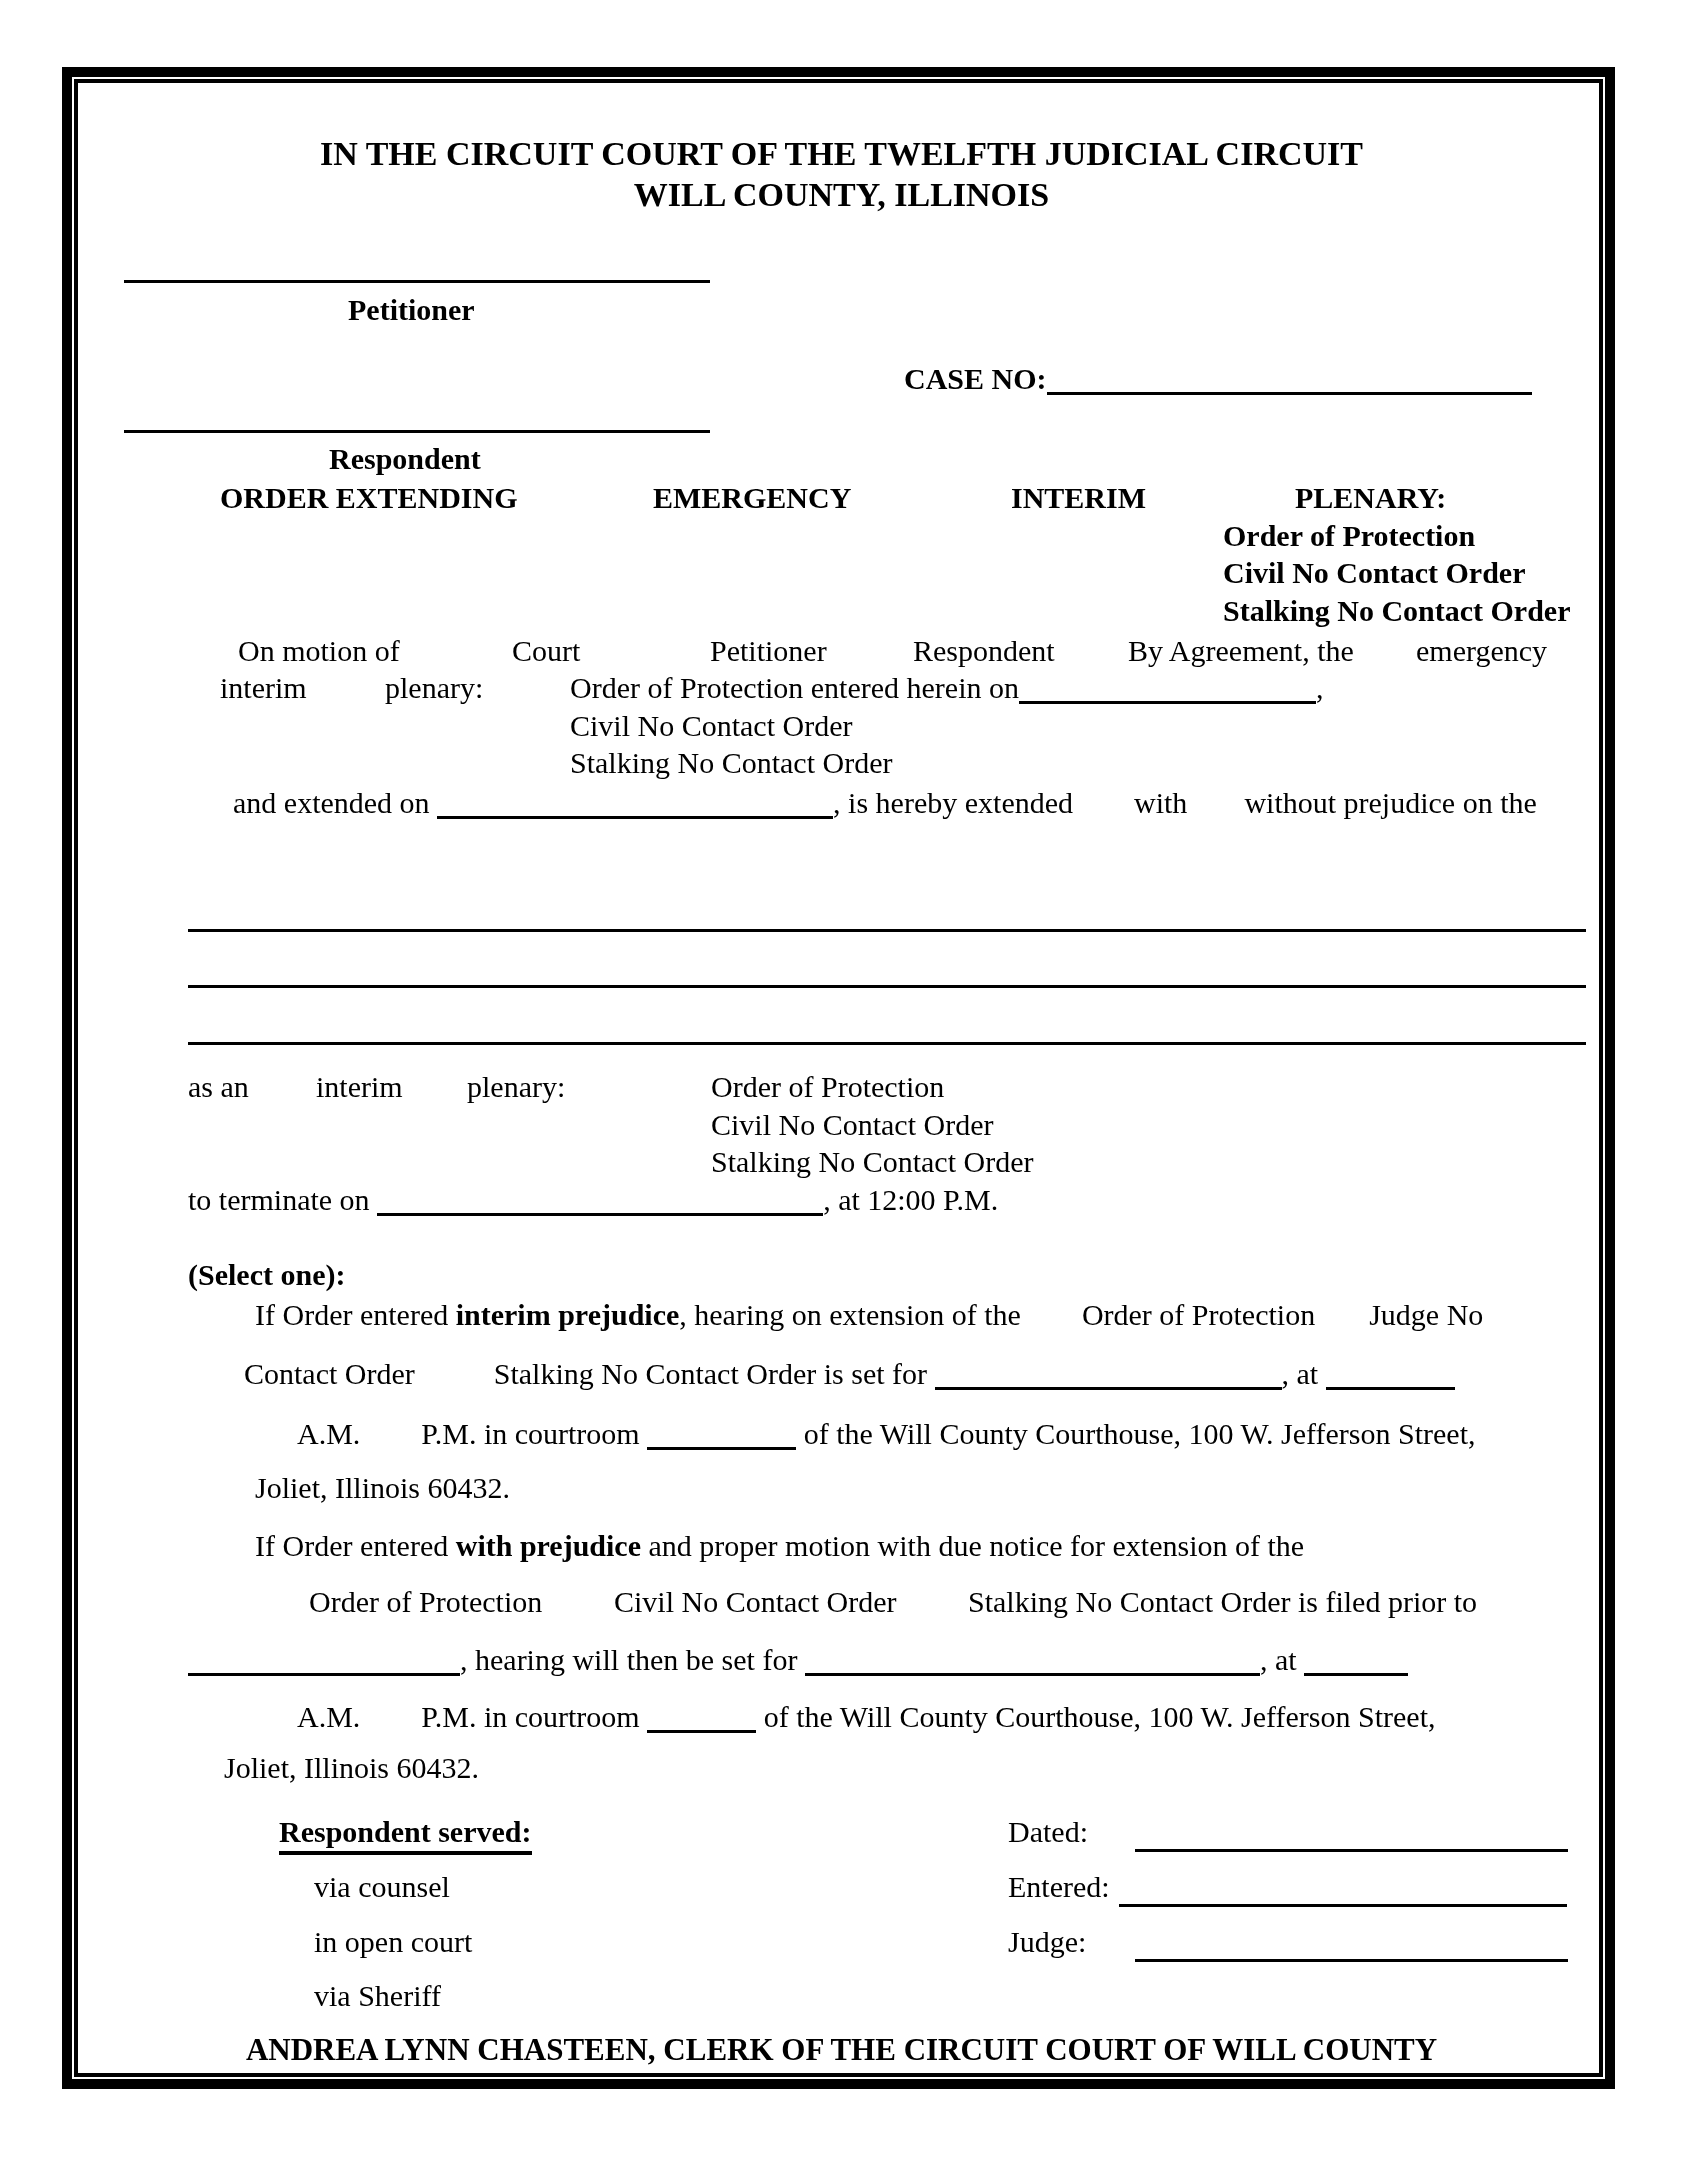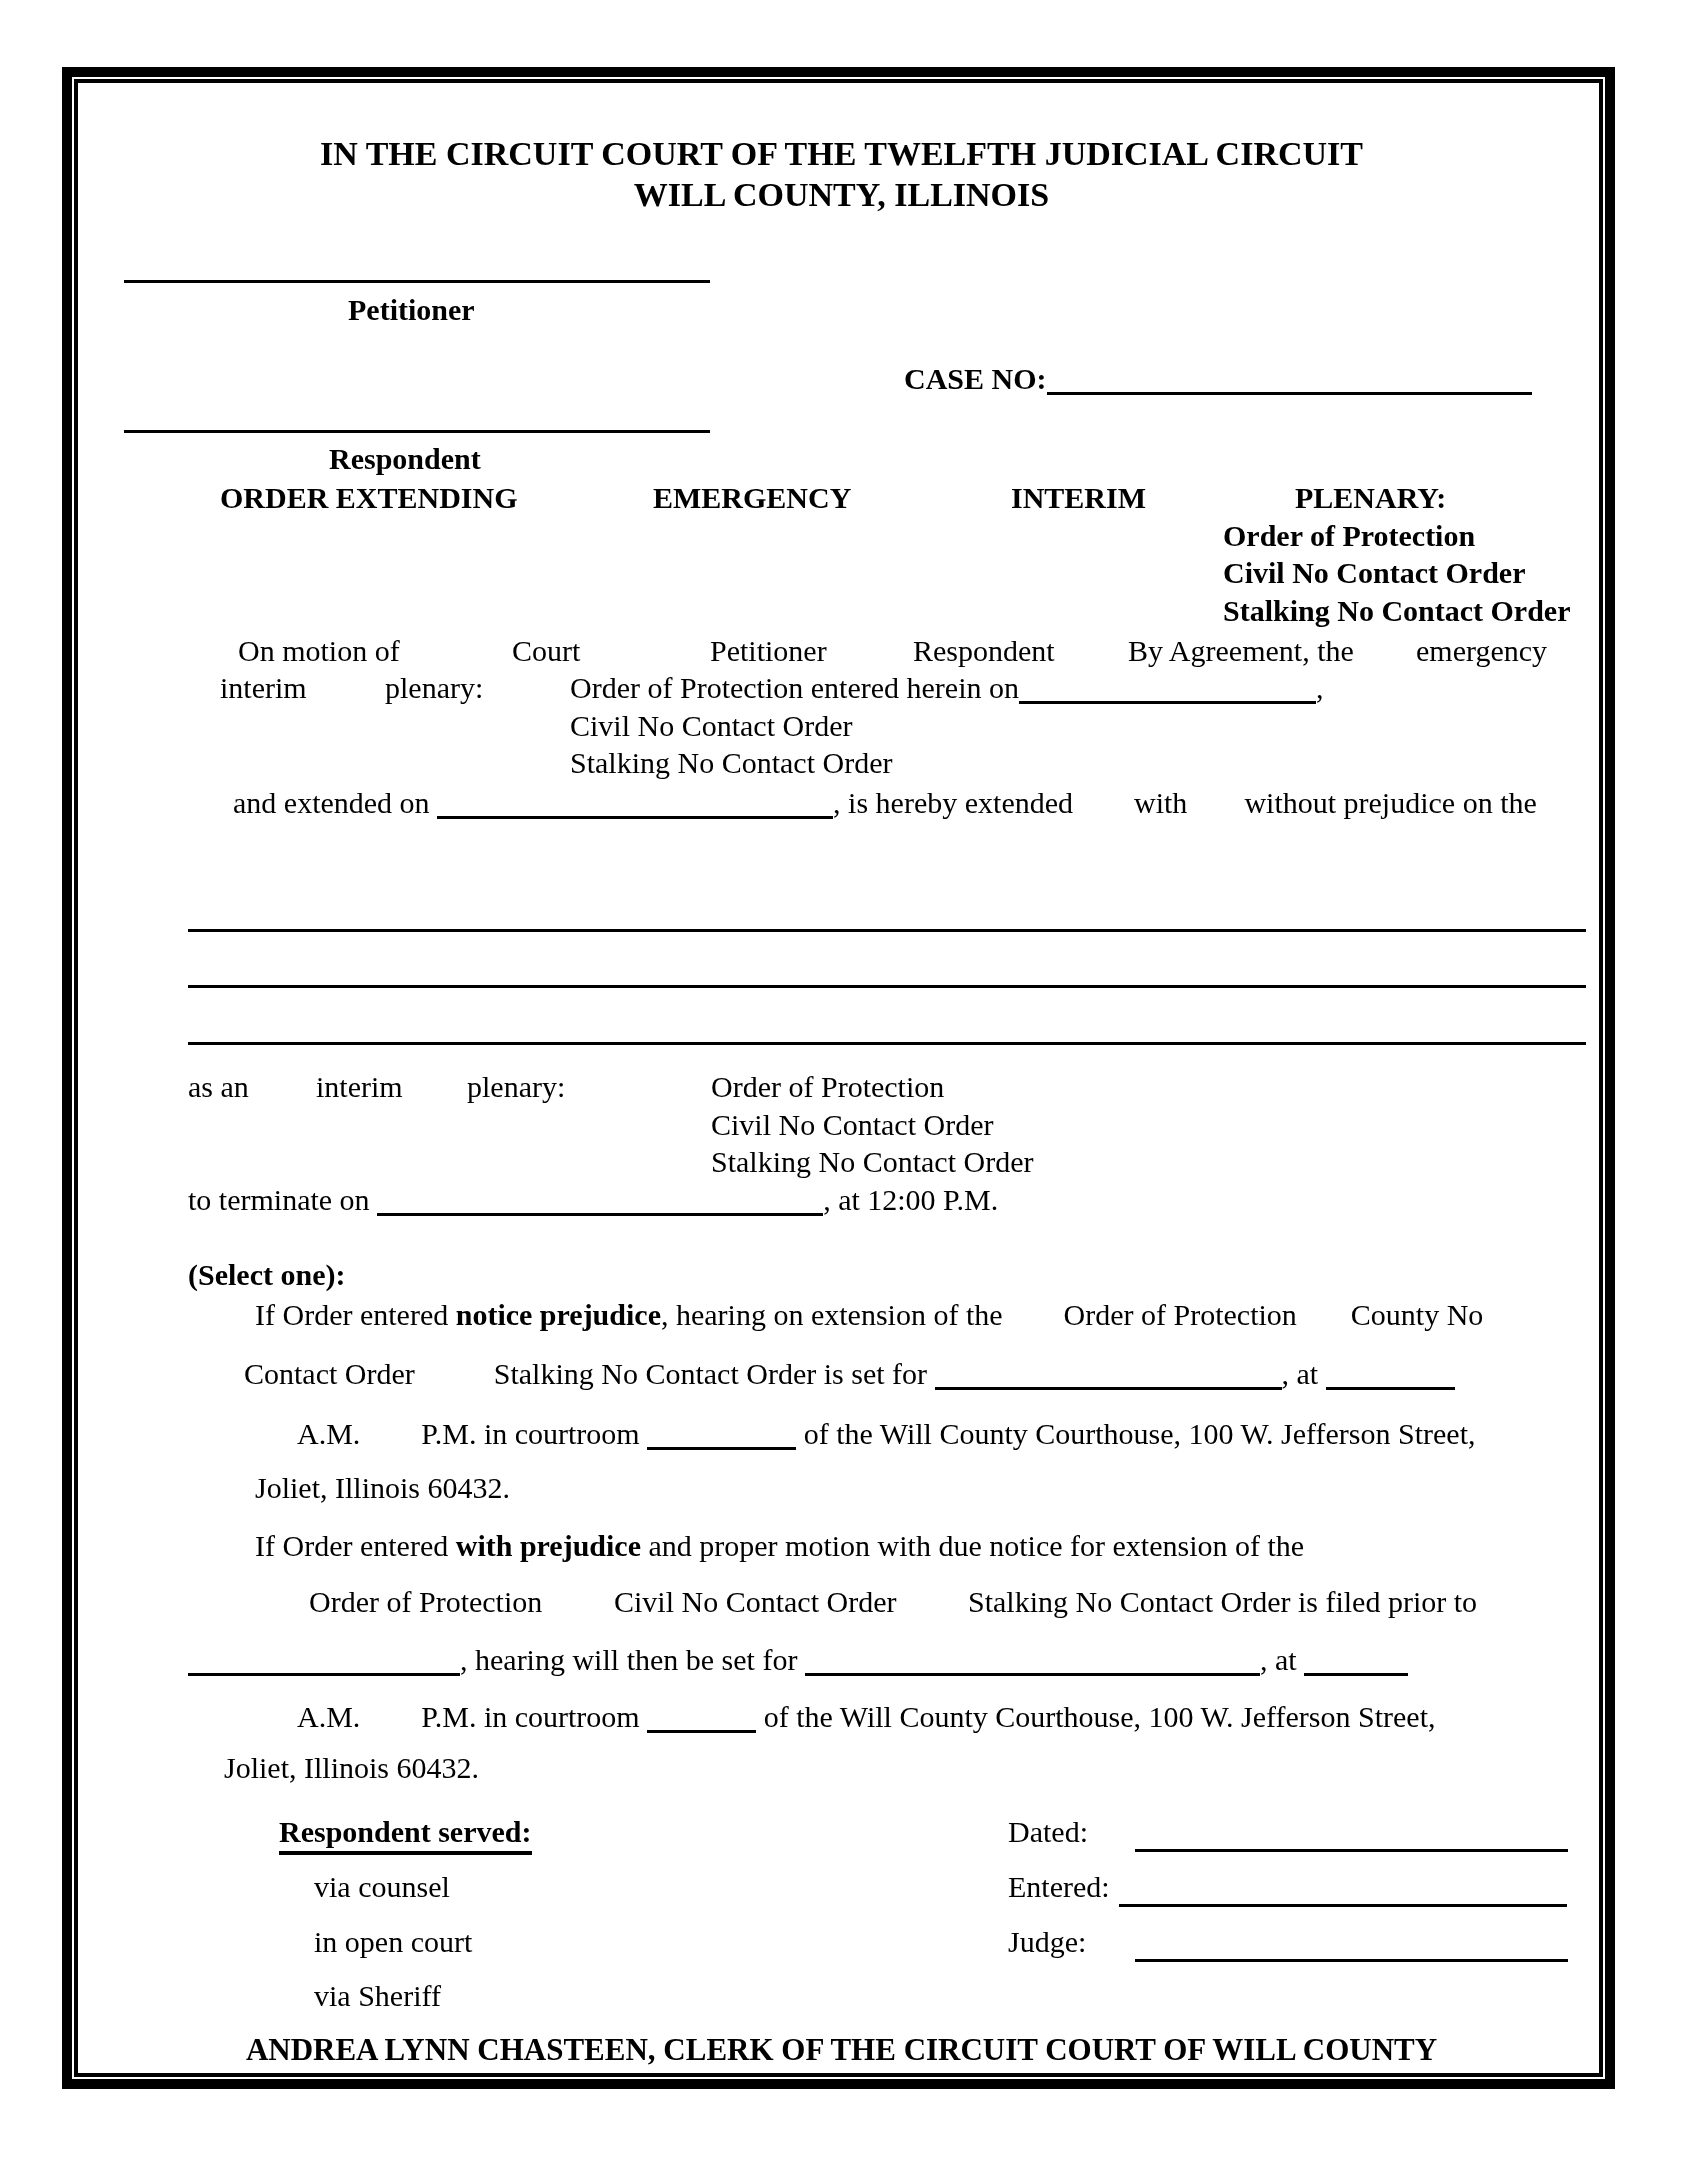--- a/index.html
+++ b/index.html
@@ -110,21 +110,21 @@
     </div>
   <div class="row" style="top:1183px">
     <span class="tok" style="left:188px"><span>to terminate on</span> <span class="fill" style="width:446px"></span><span>, at 12:00 P.M.</span></span>
   </div>
 
   <div class="row b" style="top:1258px">
       <span class="tok" style="left:188px">(Select one):</span>
     </div>
 
   <div class="row" style="top:1298px">
-    <span class="tok" style="left:255px"><span>If Order entered </span><span class="b">notice prejudice</span><span>, hearing on extension of the</span><span class="gap" style="width:61px"></span><span>Order of Protection</span><span class="gap" style="width:54px"></span><span>County No</span></span>
+    <span class="tok" style="left:255px"><span>If Order entered </span><span class="b">interim prejudice</span><span>, hearing on extension of the</span><span class="gap" style="width:61px"></span><span>Order of Protection</span><span class="gap" style="width:54px"></span><span>Judge No</span></span>
   </div>
   <div class="row" style="top:1357px">
     <span class="tok" style="left:244px"><span>Contact Order</span><span class="gap" style="width:79px"></span><span>Stalking No Contact Order is set for</span> <span class="fill" style="width:347px"></span><span>, at</span> <span class="fill" style="width:129px"></span></span>
   </div>
   <div class="row" style="top:1417px">
     <span class="tok" style="left:297px"><span>A.M.</span><span class="gap" style="width:61px"></span><span>P.M. in courtroom</span> <span class="fill" style="width:149px"></span> <span>of the Will County Courthouse, 100 W. Jefferson Street,</span></span>
   </div>
   <div class="row" style="top:1471px">
       <span class="tok" style="left:255px">Joliet, Illinois 60432.</span>
     </div>

